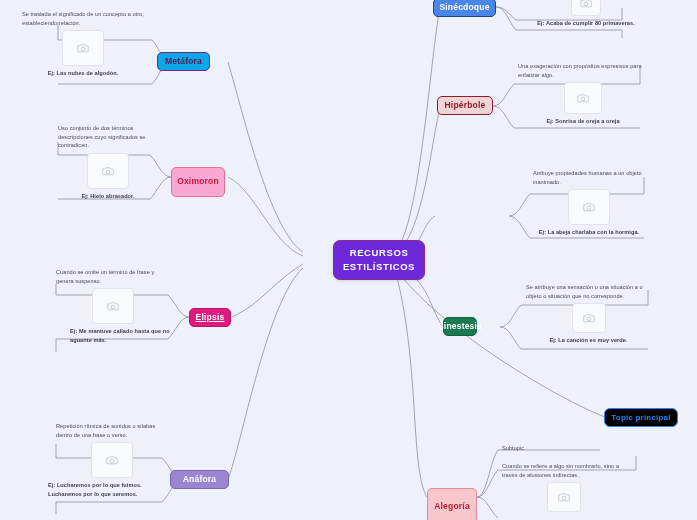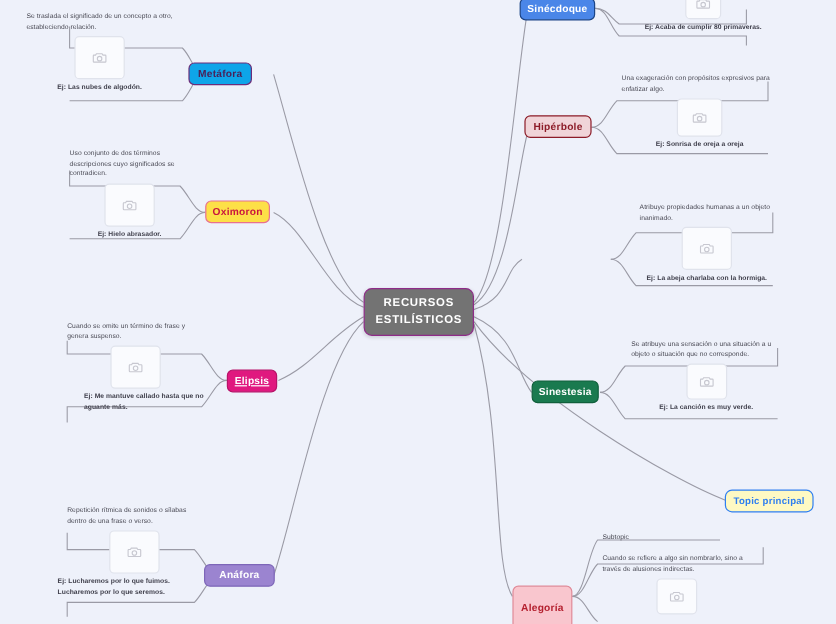--- a/index.html
+++ b/index.html
@@ -43,23 +43,24 @@
     line-height: 1.1;
   }
   .center-node {
     border-radius: 7px;
     font-size: 9.5px;
     font-weight: bold;
     letter-spacing: 0.6px;
     flex-direction: column;
     line-height: 1.45;
     color: #ffffff;
-    background: #737373;
+    background: #6d28d9;
     border: 1.5px solid #8e2b88;
     box-shadow: 0 1px 3px rgba(0,0,0,0.13);
+    margin-left: 30px;
   }
   .center-node span { display: block; }
 
   
   .card {
     position: absolute;
     box-sizing: border-box;
   }
   .desc {
     font-size: 5.6px;
@@ -94,21 +95,21 @@
     position: absolute;
     font-size: 5.6px;
     color: #4a4a55;
     letter-spacing: 0.05px;
   }
   .topic-principal {
     position: absolute;
     box-sizing: border-box;
     border: 1.4px solid #2f7ff0;
     border-radius: 6px;
-    background: #fef9c3;
+    background: #000000;
     color: #2f7ff0;
     font-size: 8px;
     font-weight: bold;
     display: flex;
     align-items: center;
     justify-content: center;
     padding: 0 4px;
     white-space: nowrap;
     letter-spacing: 0.2px;
   }
@@ -173,21 +174,21 @@
     <p class="desc">Se traslada el significado de un concepto a otro, estableciendo relación.</p>
     <div class="imgbox" style="width:42px;height:36px;margin:0 auto;">
       <svg class="cam" viewBox="0 0 24 24" fill="none" stroke="#8a8a99" stroke-width="1.6">
         <path d="M3 8.5h3.2l1.3-2h8l1.3 2H20a1 1 0 0 1 1 1v8a1 1 0 0 1-1 1H4a1 1 0 0 1-1-1v-8a1 1 0 0 1 1-1z"></path>
         <circle cx="12" cy="13.5" r="3.2"></circle>
       </svg>
     </div>
     <p class="example" style="text-align:center;">Ej: Las nubes de algodón.</p>
   </div>
 
-  <div class="node" style="left:171px; top:167px; width:54px; height:19px; background:#fde047; border:1.4px solid #e8718f; color:#c9143f;">Oximoron</div>
+  <div class="node" style="left:171px; top:167px; width:54px; height:30px; background:#f9a8d4; border:1.4px solid #e8718f; color:#c9143f;">Oximoron</div>
   <div class="card" style="left:58px; top:124px; width:100px;">
     <p class="desc">Uso conjunto de dos términos descripciones cuyo significados se contradicen.</p>
     <div class="imgbox" style="width:42px;height:36px;margin:0 auto;">
       <svg class="cam" viewBox="0 0 24 24" fill="none" stroke="#8a8a99" stroke-width="1.6">
         <path d="M3 8.5h3.2l1.3-2h8l1.3 2H20a1 1 0 0 1 1 1v8a1 1 0 0 1-1 1H4a1 1 0 0 1-1-1v-8a1 1 0 0 1 1-1z"></path>
         <circle cx="12" cy="13.5" r="3.2"></circle>
       </svg>
     </div>
     <p class="example" style="text-align:center;">Ej: Hielo abrasador.</p>
   </div>
@@ -243,21 +244,21 @@
     <p class="desc">Atribuye propiedades humanas a un objeto inanimado.</p>
     <div class="imgbox" style="width:42px;height:36px;margin:0 auto;">
       <svg class="cam" viewBox="0 0 24 24" fill="none" stroke="#8a8a99" stroke-width="1.6">
         <path d="M3 8.5h3.2l1.3-2h8l1.3 2H20a1 1 0 0 1 1 1v8a1 1 0 0 1-1 1H4a1 1 0 0 1-1-1v-8a1 1 0 0 1 1-1z"></path>
         <circle cx="12" cy="13.5" r="3.2"></circle>
       </svg>
     </div>
     <p class="example" style="text-align:center;">Ej: La abeja charlaba con la hormiga.</p>
   </div>
 
-  <div class="node" style="left:443px; top:317px; width:56px; height:19px; background:#1a7a4f; border:1.4px solid #11603c; color:#ffffff;">Sinestesia</div>
+  <div class="node" style="left:443px; top:317px; width:34px; height:19px; background:#1a7a4f; border:1.4px solid #11603c; color:#ffffff;">Sinestesia</div>
   <div class="card" style="left:526px; top:283px; width:125px;">
     <p class="desc">Se atribuye una sensación o una situación a u objeto o situación que no corresponde.</p>
     <div class="imgbox" style="width:34px;height:30px;margin:0 auto;">
       <svg class="cam" viewBox="0 0 24 24" fill="none" stroke="#8a8a99" stroke-width="1.6">
         <path d="M3 8.5h3.2l1.3-2h8l1.3 2H20a1 1 0 0 1 1 1v8a1 1 0 0 1-1 1H4a1 1 0 0 1-1-1v-8a1 1 0 0 1 1-1z"></path>
         <circle cx="12" cy="13.5" r="3.2"></circle>
       </svg>
     </div>
     <p class="example" style="text-align:center;">Ej: La canción es muy verde.</p>
   </div>

